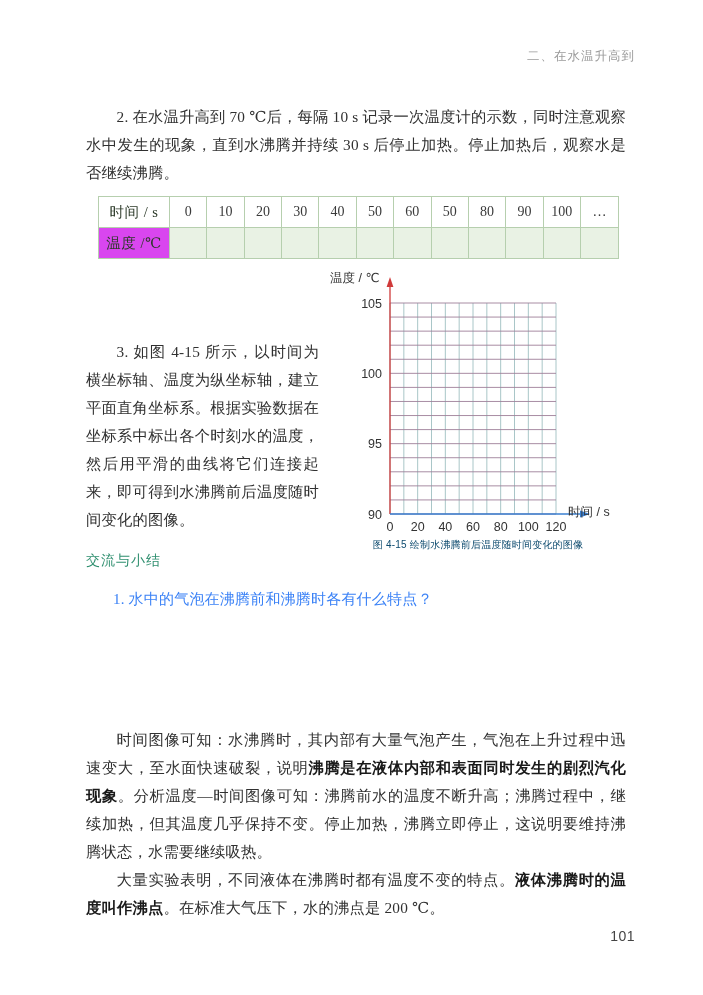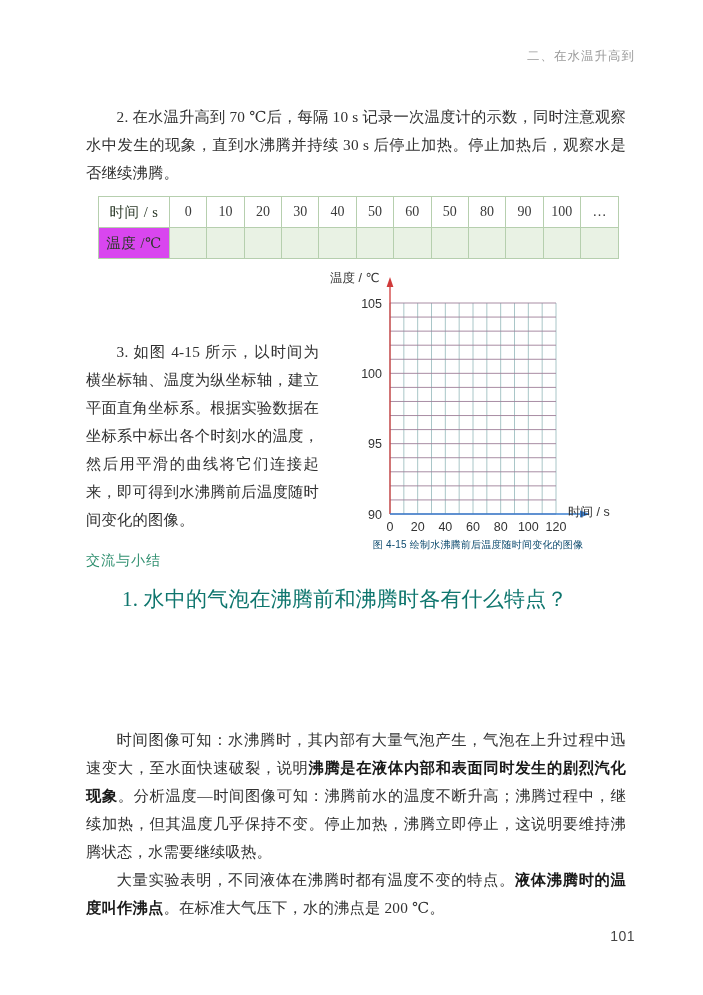--- a/index.html
+++ b/index.html
@@ -114,24 +114,24 @@
     position: absolute;
     left: 86px;
     top: 552px;
     font-size: 14px;
     color: #2f8f6f;
     font-family: "Liberation Sans", "DejaVu Sans", sans-serif;
     letter-spacing: 1px;
   }
   .question {
     position: absolute;
-    left: 122px;
-    font-size: 21px;
+    left: 113px;
+    font-size: 15px;
     line-height: 26px;
-    color: #0f766e;
+    color: #3b82f6;
     letter-spacing: 0.2px;
   }
   #question-1 { top: 586px; }
   #question-2 { top: 631px; }
   #question-3 { top: 676px; }
 
   
   #para-concl-1 {
     position: absolute;
     left: 86px;

